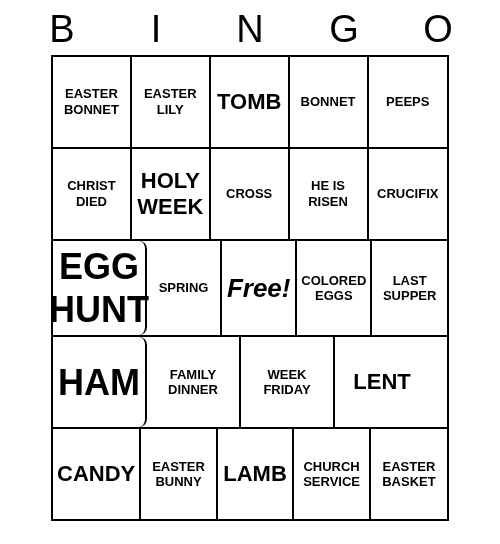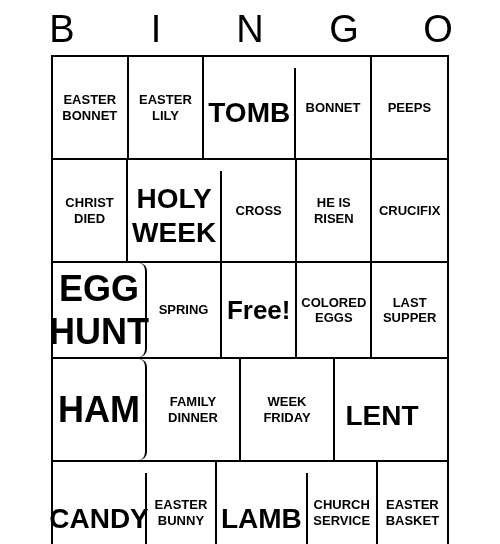--- a/index.html
+++ b/index.html
@@ -61,31 +61,31 @@
       font-size: 13px;
       font-weight: bold;
       line-height: 1.2;
     }
 
     .bingo-cell:last-child {
       border-right: none;
     }
 
     .bingo-cell.large-text {
-      font-size: 28px;
-      margin-top: 11px;
+      font-size: 22px;
     }
 
     .bingo-cell.xlarge-text {
       font-size: 36px;
       border-radius: 8px;
     }
 
     .bingo-cell.free {
       font-size: 26px;
+      font-style: italic;
     }
   </style>
 </head>
 <body>
 
 <div class="bingo-header">
   <span class="bingo-letter">B</span>
   <span class="bingo-letter">I</span>
   <span class="bingo-letter">N</span>
   <span class="bingo-letter">G</span>

